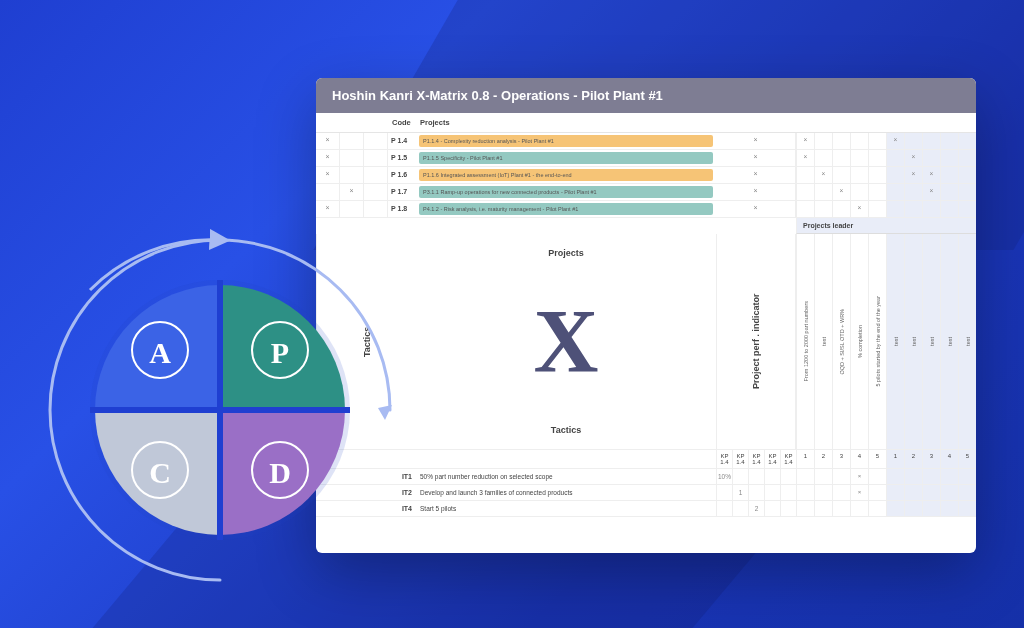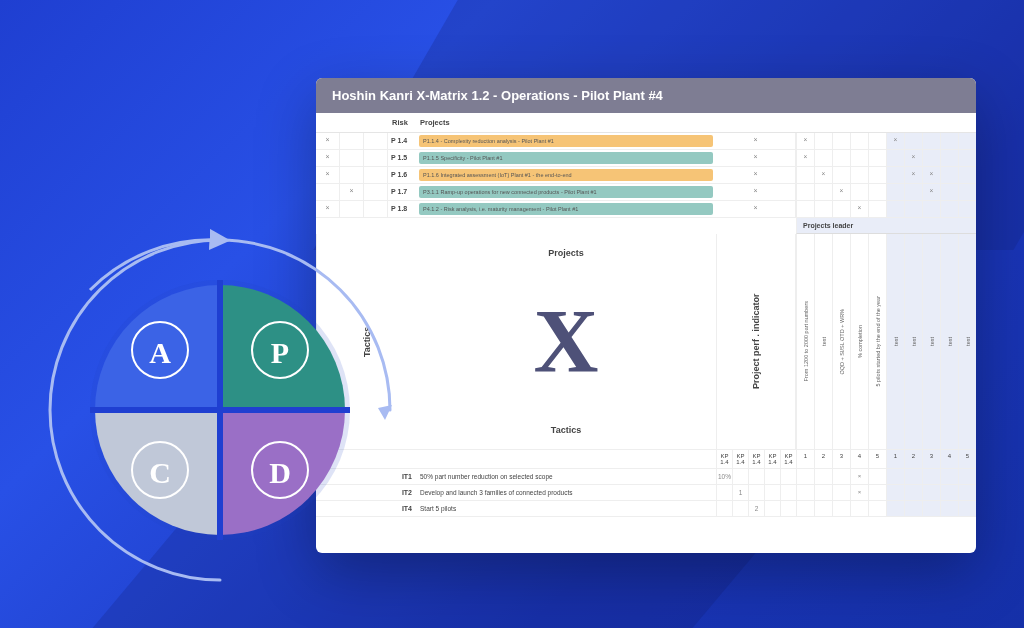--- a/index.html
+++ b/index.html
@@ -187,25 +187,25 @@
     height: 380px;
   }
 </style>
 </head>
 <body>
 
 <div class="brush brush1"></div>
 <div class="brush brush2"></div>
 
 <div class="window">
-  <div class="title-bar">Hoshin Kanri X-Matrix 1.2 - Operations - Pilot Plant #4</div>
+  <div class="title-bar">Hoshin Kanri X-Matrix 0.8 - Operations - Pilot Plant #1</div>
 
   <div class="header-row">
     <div></div>
-    <div>Risk</div>
+    <div>Code</div>
     <div>Projects</div>
     <div></div>
     <div></div>
   </div>
 
   <div id="project-rows">
     <div class="project-row">
       <div class="x-cells">
           <div class="x-cell">×</div>
           <div class="x-cell"></div>

